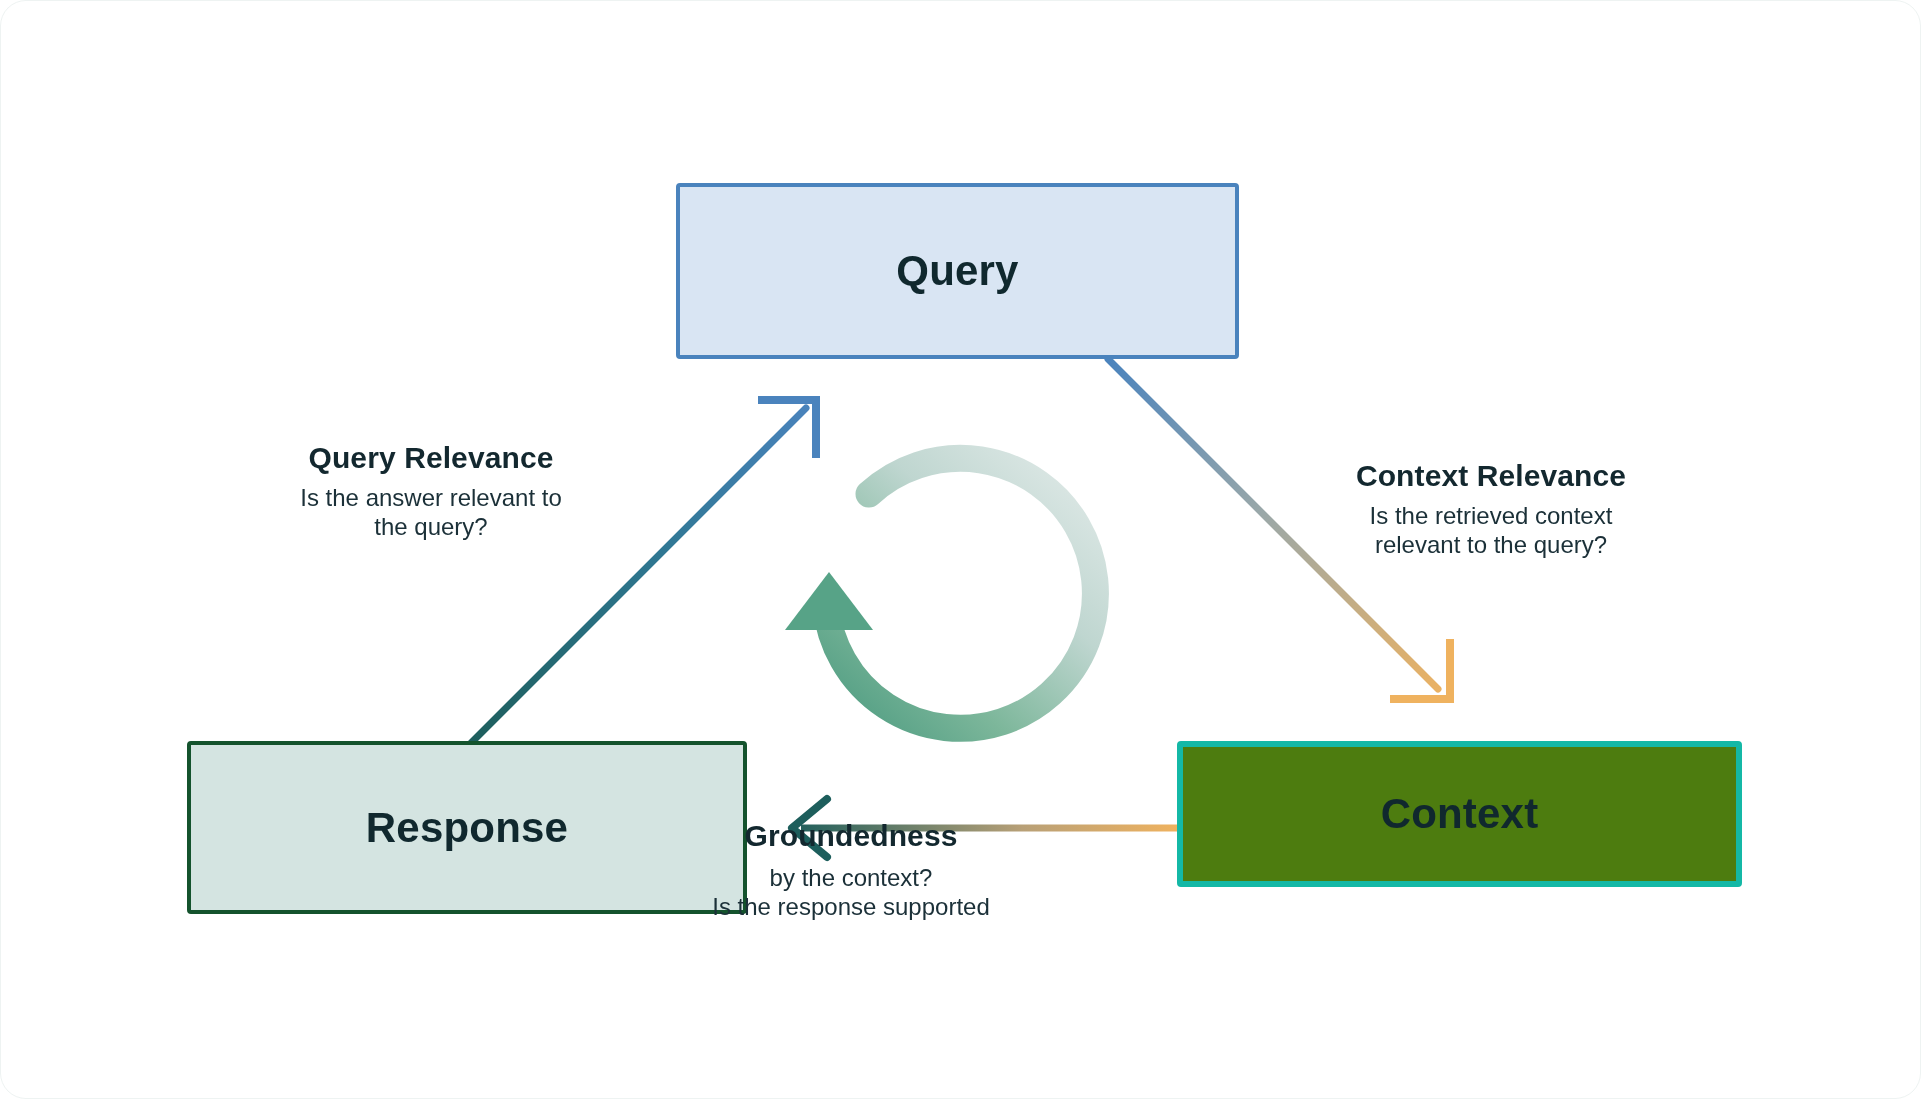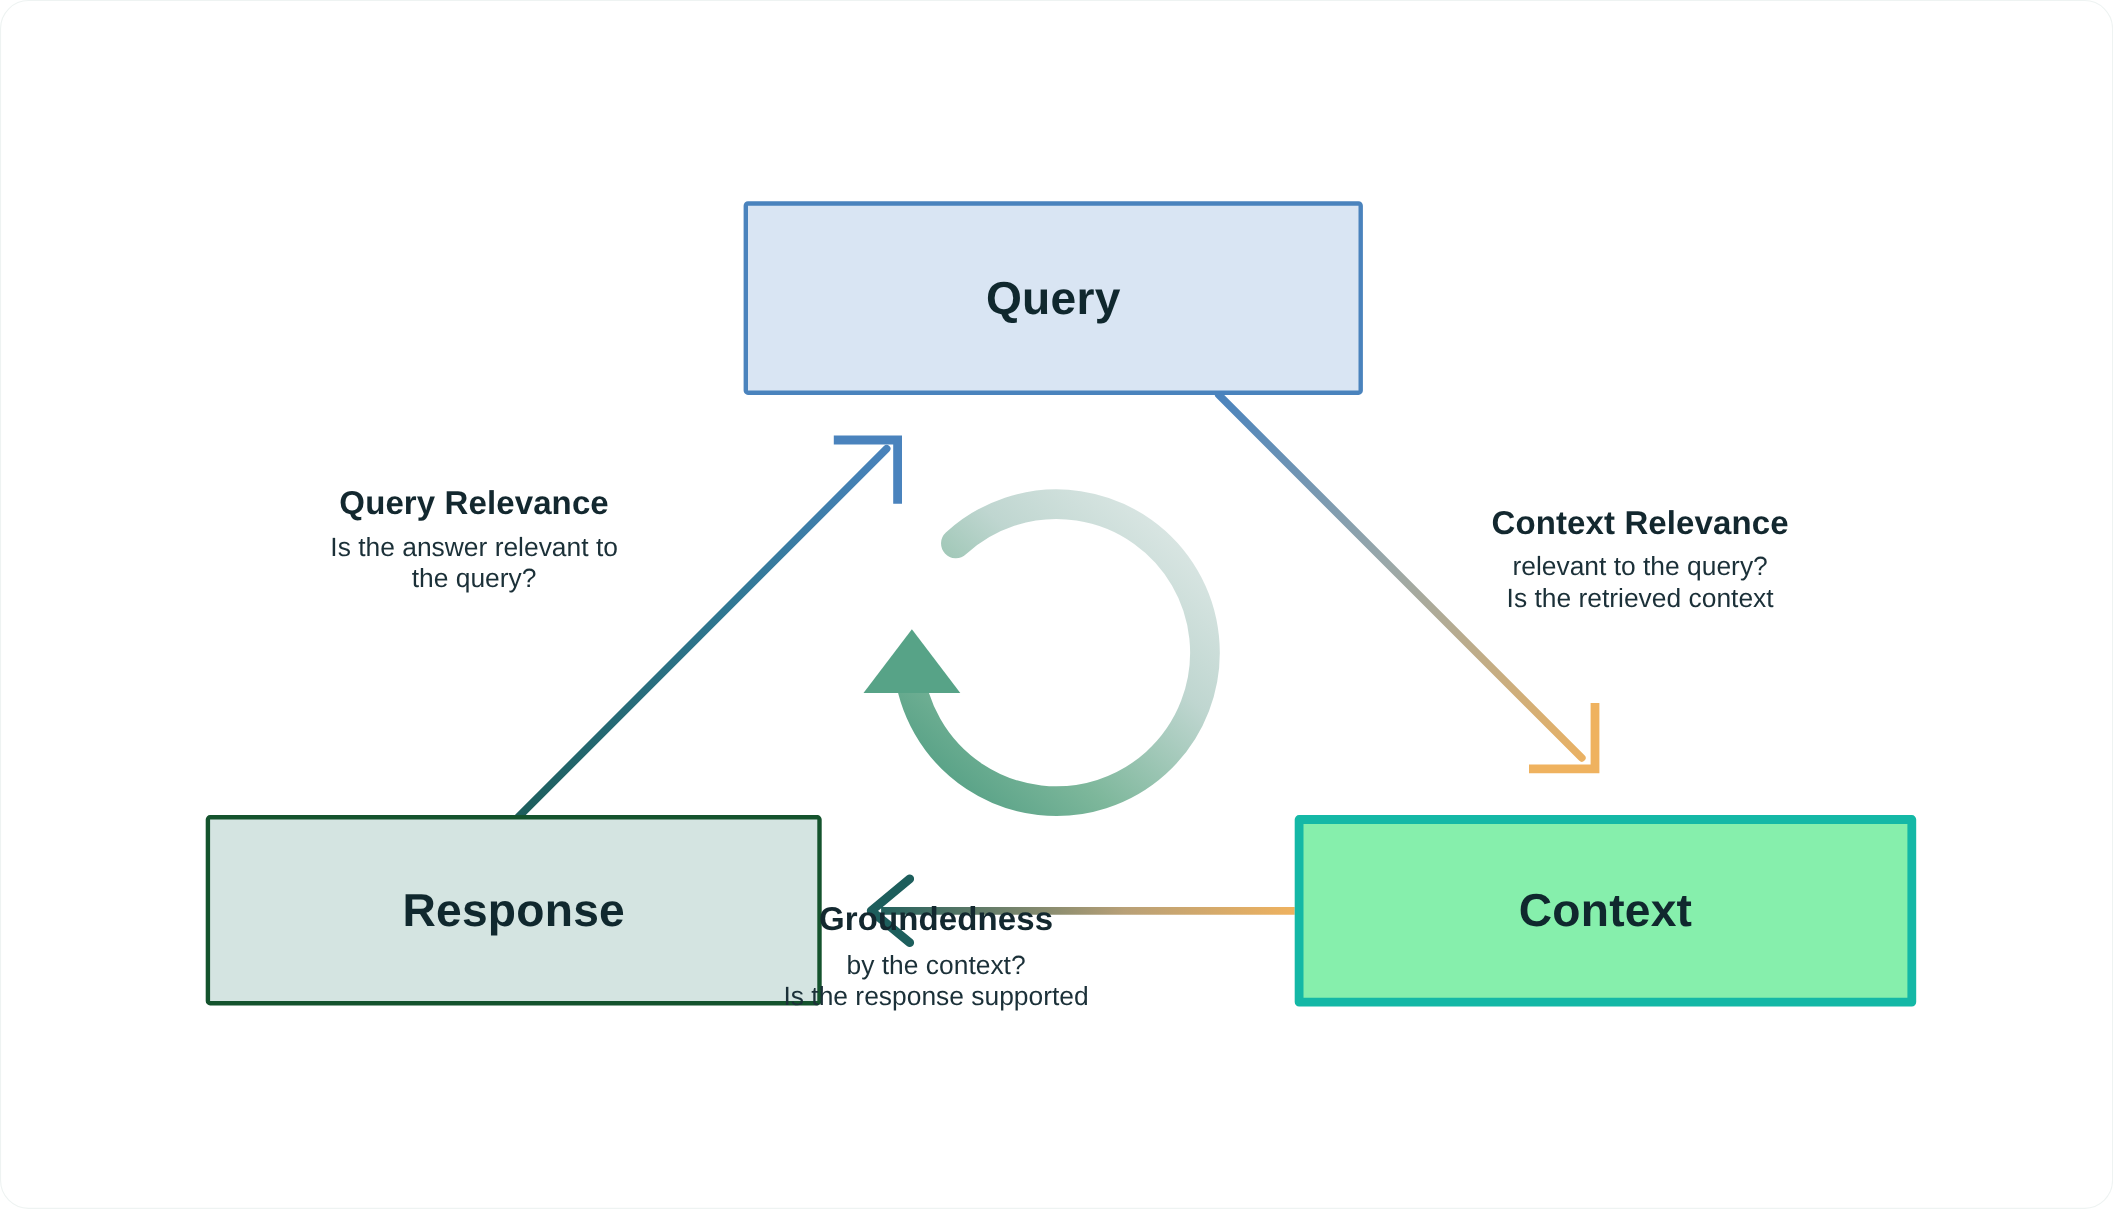--- a/index.html
+++ b/index.html
@@ -51,23 +51,23 @@
   }
   #node-response {
     left: 186px;  top: 740px;
     width: 560px; height: 173px;
     background: #d4e4e1;
     border: 4px solid #14532d;
     font-size: 42px;
   }
   #node-context {
     left: 1176px; top: 740px;
-    width: 565px; height: 174px;
-    background: #86efac;
-    border: 8px solid #14b8a6;
+    width: 565px; height: 146px;
+    background: #4d7c0f;
+    border: 6px solid #14b8a6;
     font-size: 42px;
   }
 
   
   .metric {
     position: absolute;
     text-align: center;
     color: #13282f;
   }
   .metric-title {
@@ -160,22 +160,22 @@
     <div class="metric-title">Query Relevance</div>
     <div class="metric-desc">
       <div>Is the answer relevant to</div>
       <div>the query?</div>
     </div>
   </div>
 
   <div class="metric" id="metric-context-relevance">
     <div class="metric-title">Context Relevance</div>
     <div class="metric-desc">
+      <div>Is the retrieved context</div>
       <div>relevant to the query?</div>
-      <div>Is the retrieved context</div>
     </div>
   </div>
 
   <div class="metric" id="metric-groundedness">
     <div class="metric-title">Groundedness</div>
     <div class="metric-desc">
       <div>by the context?</div>
       <div>Is the response supported</div>
     </div>
   </div>

